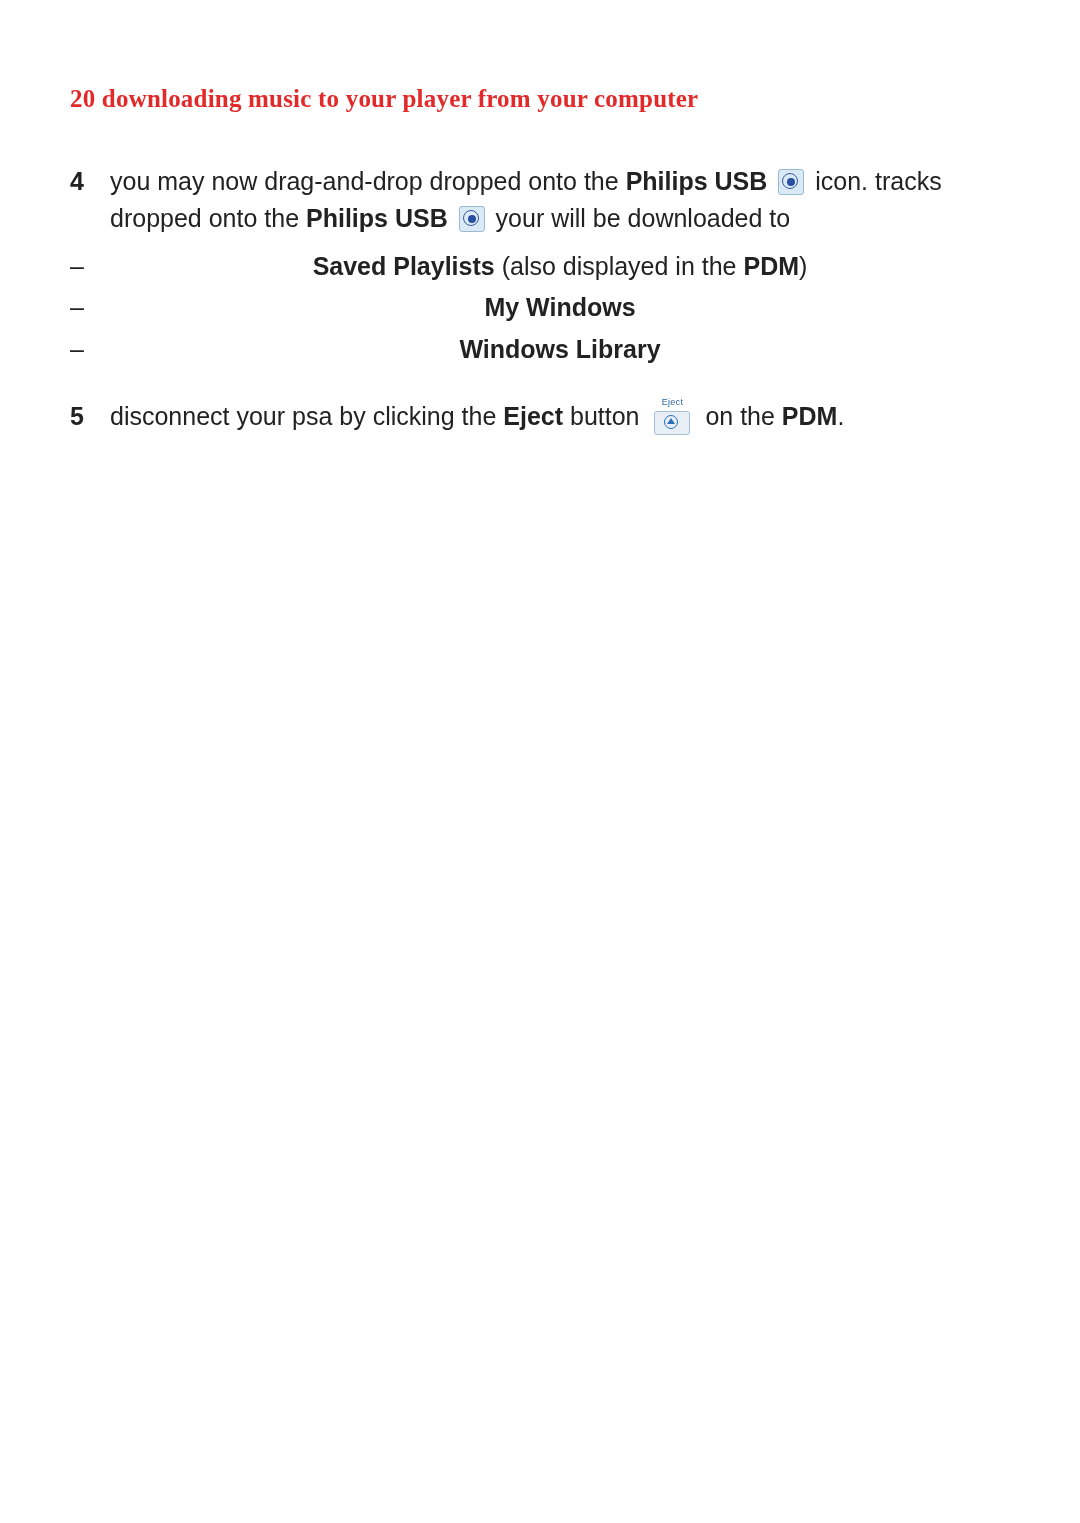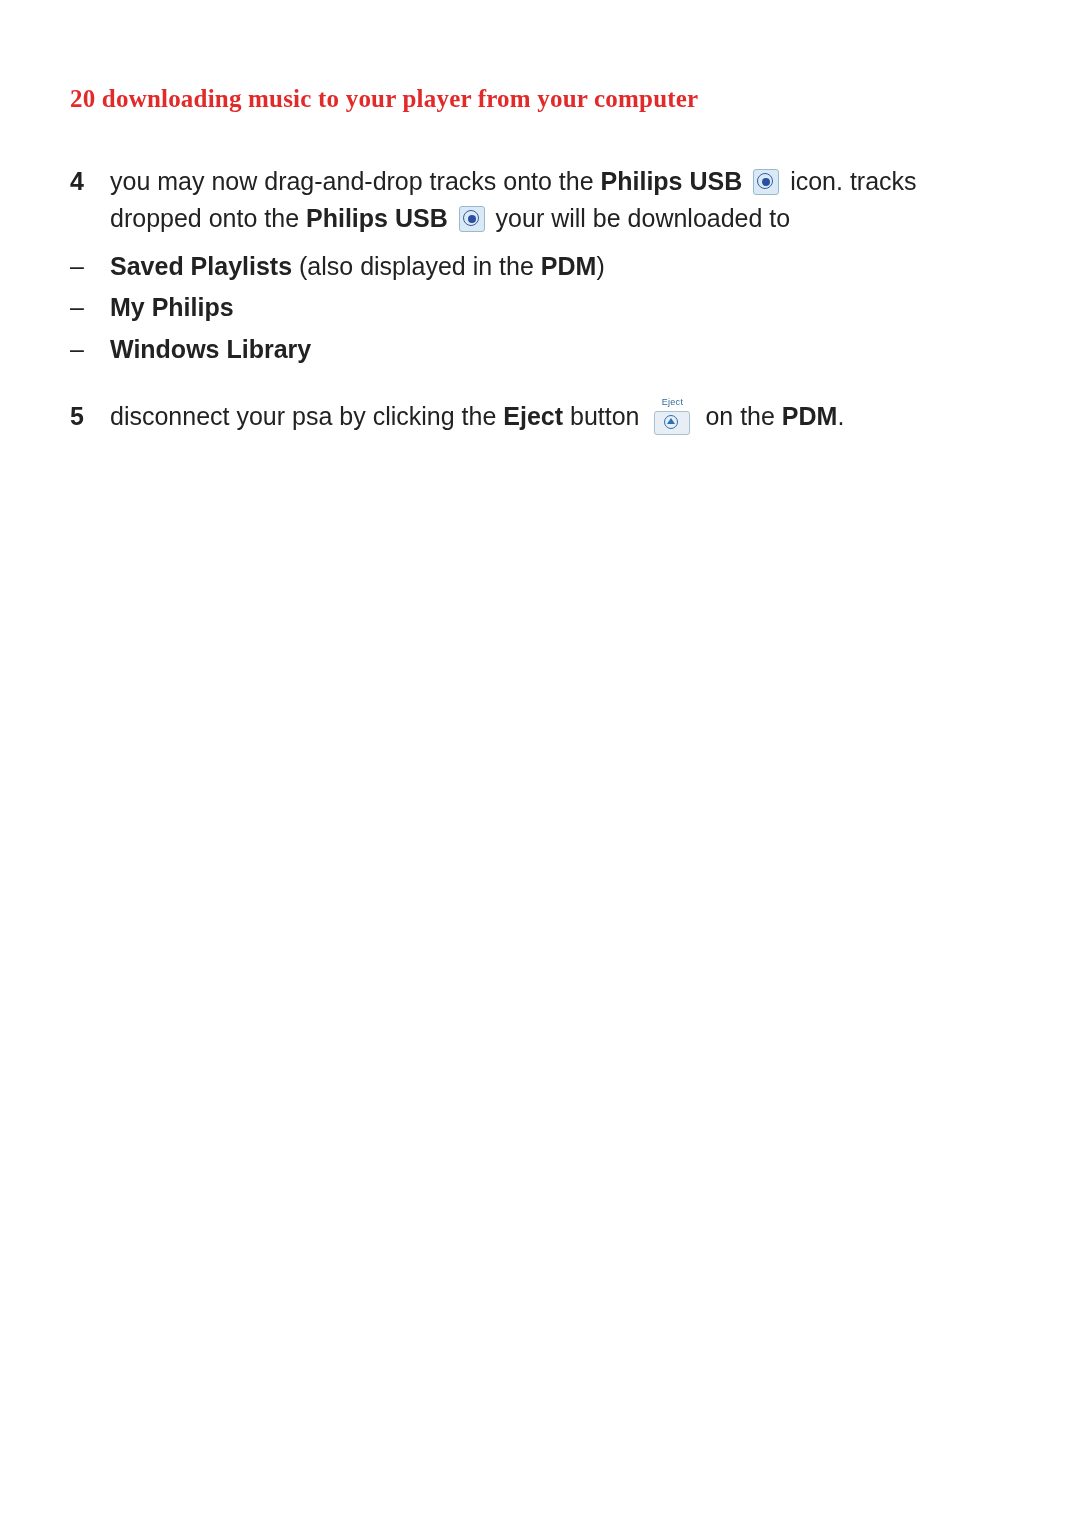--- a/index.html
+++ b/index.html
@@ -47,21 +47,21 @@
     margin: 0 0 30px 0;
   }
   .dash-item {
     display: flex;
     margin-bottom: 4px;
   }
   .dash {
     width: 40px;
     flex: 0 0 40px;
   }
-  .after-dash { flex: 1; }
+  .after-dash { flex: 1; text-align: center; }
 
   
   .usb-icon {
     display: inline-block;
     width: 24px;
     height: 24px;
     vertical-align: -5px;
     background: #d9eaf6;
     border: 1px solid #9bb9cc;
     border-radius: 3px;
@@ -133,40 +133,40 @@
 <body>
 
 <div class="page">
 
   <div class="heading">20 downloading music to your player from your computer</div>
 
   <div class="step">
     <div class="step-num">4</div>
     <div class="step-body">
       <p class="para" style="margin-bottom:0;">
-        <span>you may now drag-and-drop tracks onto the </span><span class="bold">Philips USB</span>
+        <span>you may now drag-and-drop dropped onto the </span><span class="bold">Philips USB</span>
         <span class="usb-icon"></span>
         <span> icon. tracks dropped onto the </span><span class="bold">Philips USB</span>
         <span class="usb-icon"></span>
         <span> your will be downloaded to</span>
       </p>
     </div>
   </div>
 
   <div class="dash-list">
     <div class="dash-item">
       <div class="dash">–</div>
       <div class="after-dash">
         <span class="bold">Saved Playlists</span><span> (also displayed in the </span><span class="bold">PDM</span><span>)</span>
       </div>
     </div>
     <div class="dash-item">
       <div class="dash">–</div>
       <div class="after-dash">
-        <span class="bold">My Philips</span>
+        <span class="bold">My Windows</span>
       </div>
     </div>
     <div class="dash-item">
       <div class="dash">–</div>
       <div class="after-dash">
         <span class="bold">Windows Library</span>
       </div>
     </div>
   </div>
 

